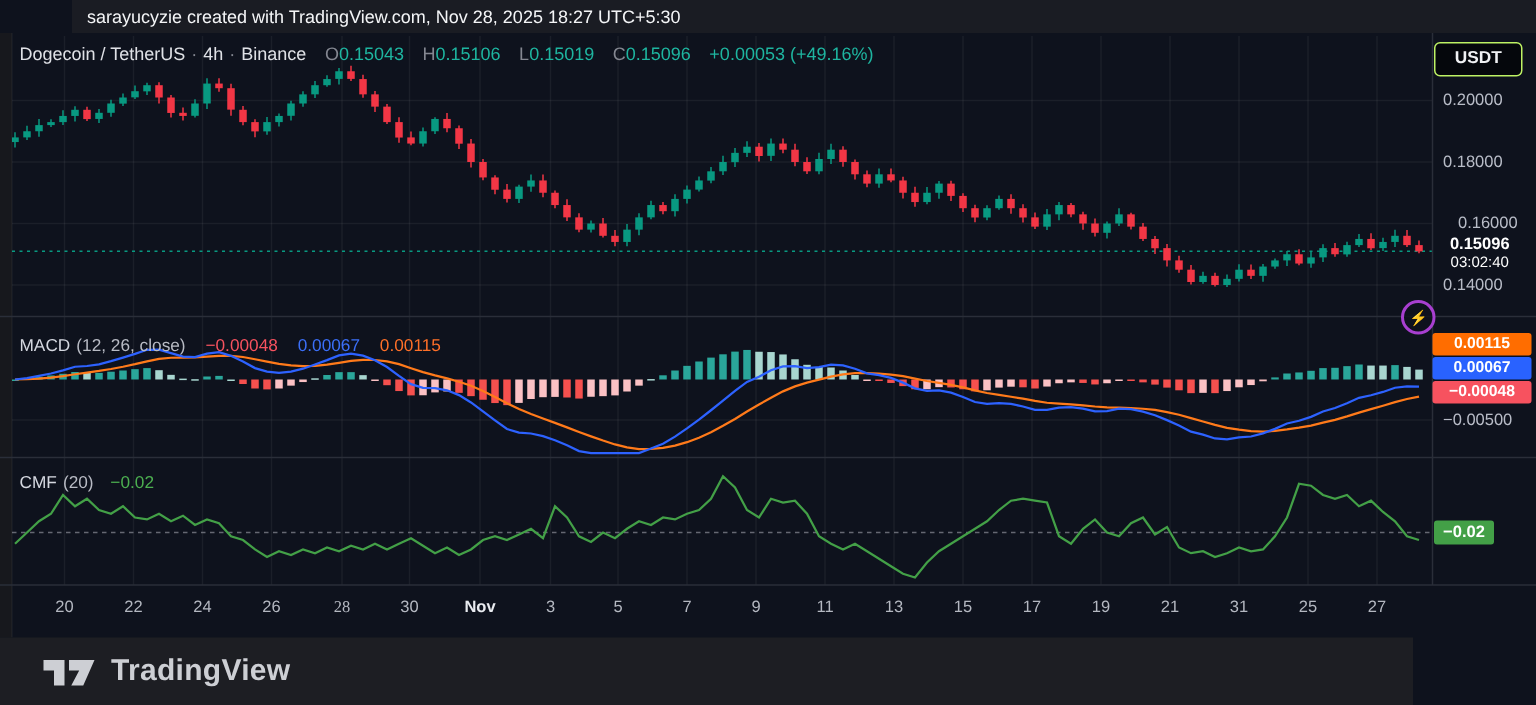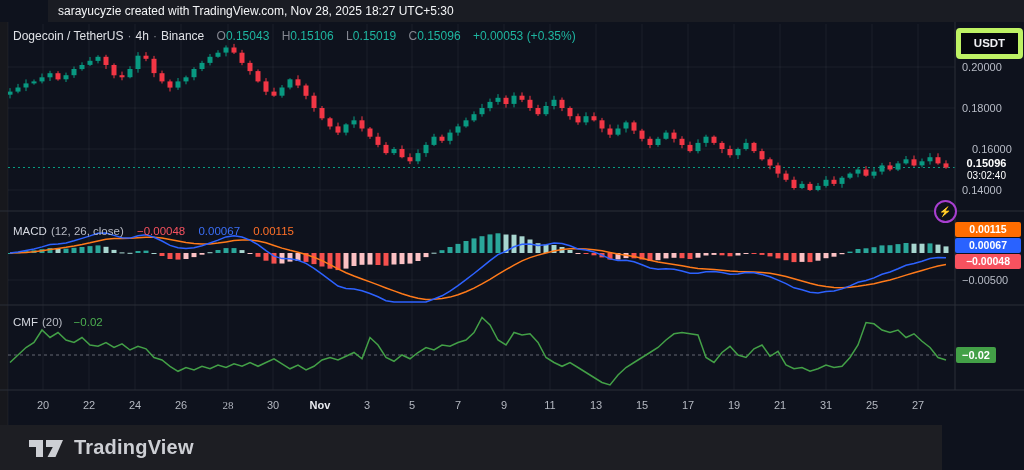--- a/index.html
+++ b/index.html
@@ -22,21 +22,21 @@
   .macd-legend .mval{margin-left:10px;font-weight:400;}
   .cmf-legend{left:13px;top:316px;font-size:11.5px;color:#d5d8e0;}
   .cmf-legend .params{color:#b8bbc4;margin-left:4px;}
   .cmf-legend .cval{margin-left:8px;}
   
   .axis-label{position:absolute;left:962px;font-size:11px;color:#b8bcc7;z-index:3;}
   .time-label{position:absolute;top:399px;transform:translateX(-50%);font-size:11px;color:#b4b8c1;z-index:3;}
   .time-label.major{color:#e9ebf0;font-weight:700;}
   
   .usdt-btn{position:absolute;left:956px;top:28px;width:57px;height:21px;z-index:4;
-            background:#05070c;border:5px solid #bef264;border-radius:4px;color:#f0f1f4;
+            background:#05070c;border:1px solid #bef264;border-radius:4px;color:#f0f1f4;
             font-size:11.5px;font-weight:700;text-align:center;line-height:21px;cursor:pointer;}
   .price-badge{position:absolute;left:956px;top:155px;width:61px;z-index:4;border-radius:2px;
                text-align:center;color:#fff;padding:2px 0;}
   .price-badge .p{font-size:11px;font-weight:700;line-height:13px;}
   .price-badge .cd{font-size:10px;line-height:12px;}
   .ind-badge{position:absolute;left:955px;width:66px;height:15px;z-index:4;border-radius:2px;
              color:#fff;font-size:10.5px;font-weight:700;text-align:center;line-height:15px;}
   .cmf-badge{position:absolute;left:956px;top:347px;width:40px;height:16px;z-index:4;border-radius:2px;
              color:#fff;font-size:11px;font-weight:700;text-align:center;line-height:16px;}
   
@@ -449,21 +449,21 @@
       <line x1="0" y1="390" x2="1024" y2="390" stroke="#2a2e39"></line>
       <line x1="955" y1="22" x2="955" y2="390" stroke="#2a2e39"></line>
     </svg>
 
   <div class="legend sym-legend">
     <span>Dogecoin / TetherUS</span><span class="sep">·</span><span>4h</span><span class="sep">·</span><span>Binance</span>
     <span class="pfx">O</span><span class="val">0.15043</span>
     <span class="pfx">H</span><span class="val">0.15106</span>
     <span class="pfx">L</span><span class="val">0.15019</span>
     <span class="pfx">C</span><span class="val">0.15096</span>
-    <span class="chg">+0.00053 (+0.35%)</span>
+    <span class="chg">+0.00053 (+49.16%)</span>
   </div>
 
   <div class="usdt-btn">USDT</div>
 
   <div class="price-badge">
     <div class="p">0.15096</div>
     <div class="cd">03:02:40</div>
   </div>
 
   <div class="legend macd-legend">

